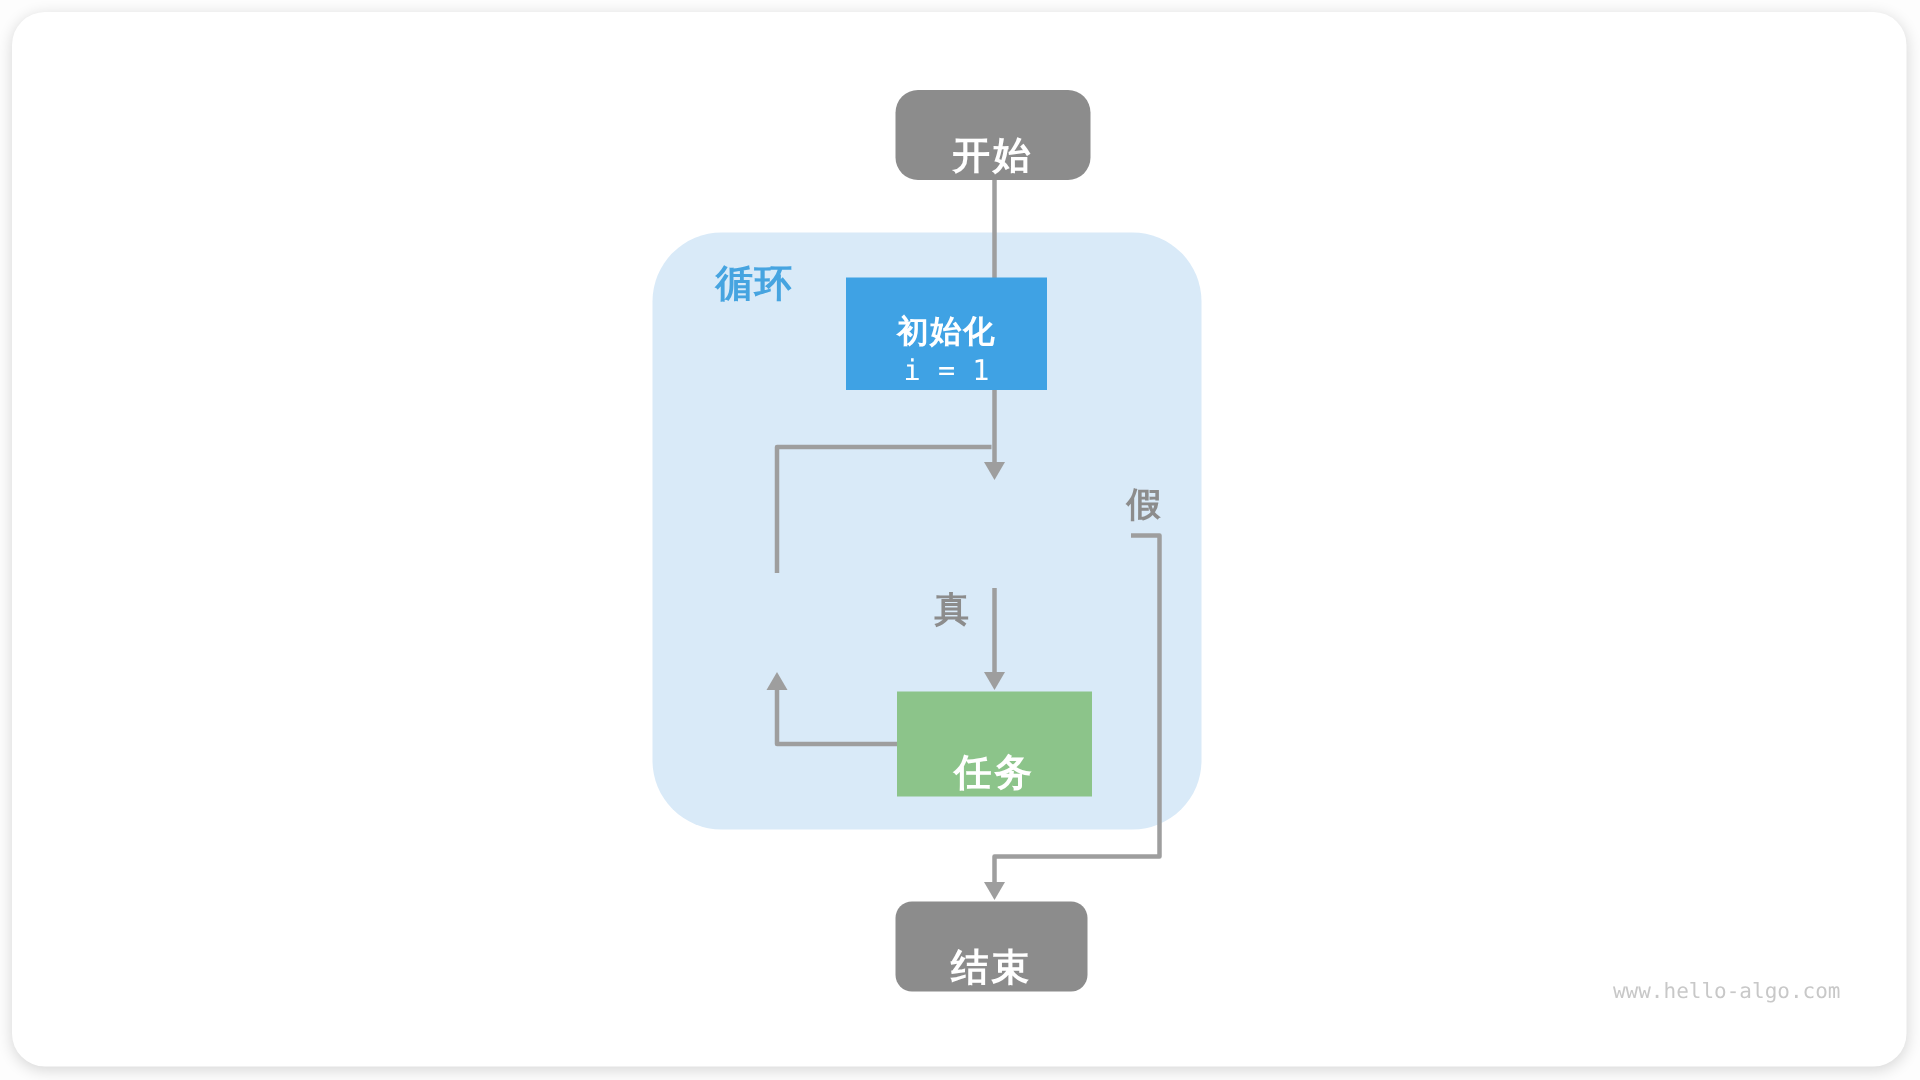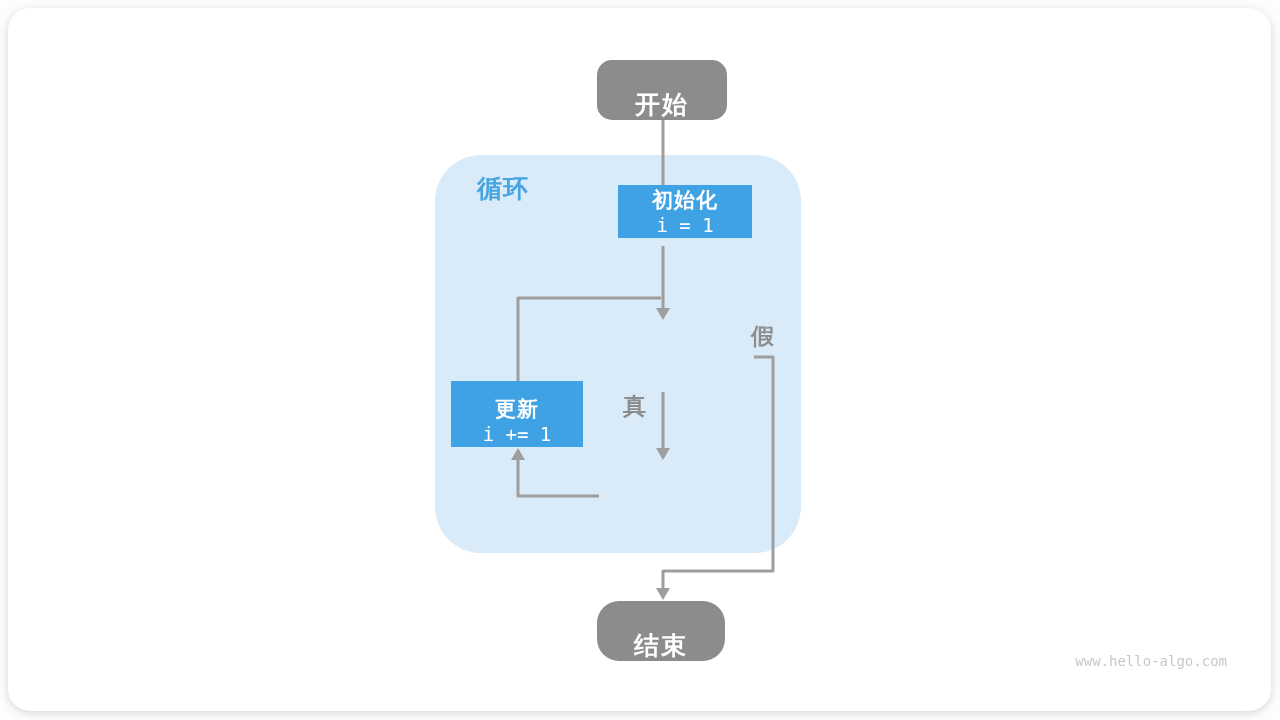--- a/index.html
+++ b/index.html
@@ -71,27 +71,27 @@
     width: 130px; height: 60px;
     background: var(--node_gray);
     border-radius: 15px;
     font-size: 25px;
     letter-spacing: 2px;
   }
   .node-end {
     left: 589px; top: 593px;
     width: 128px; height: 60px;
     background: var(--node_gray);
-    border-radius: 22px;
+    border-radius: 11px;
     font-size: 25px;
     letter-spacing: 2px;
   }
   .node-init {
-    left: 610px; top: 177px;
-    width: 134px; height: 53px;
+    left: 556px; top: 177px;
+    width: 134px; height: 75px;
     background: var(--node_blue);
     font-size: 21px;
     letter-spacing: 1px;
   }
   .node-update {
     left: 443px; top: 373px;
     width: 132px; height: 66px;
     background: var(--node_blue);
     font-size: 21px;
     letter-spacing: 1px;
@@ -166,25 +166,24 @@
   <div class="node node-start">
     <span>开始</span>
   </div>
 
   <div class="node node-init">
     <span>初始化</span>
     <span class="code">i = 1</span>
   </div>
 
 
-  <div class="node node-update">
-    <span>更新</span>
-    <span class="code">i += 1</span>
+
+  <div class="node node-task">
+    <span>任务</span>
   </div>
-
 
   <div class="node node-end">
     <span>结束</span>
   </div>
 
   <div class="edge-label edge-label-true">真</div>
   <div class="edge-label edge-label-false">假</div>
 
   <div class="watermark">www.hello-algo.com</div>
 

